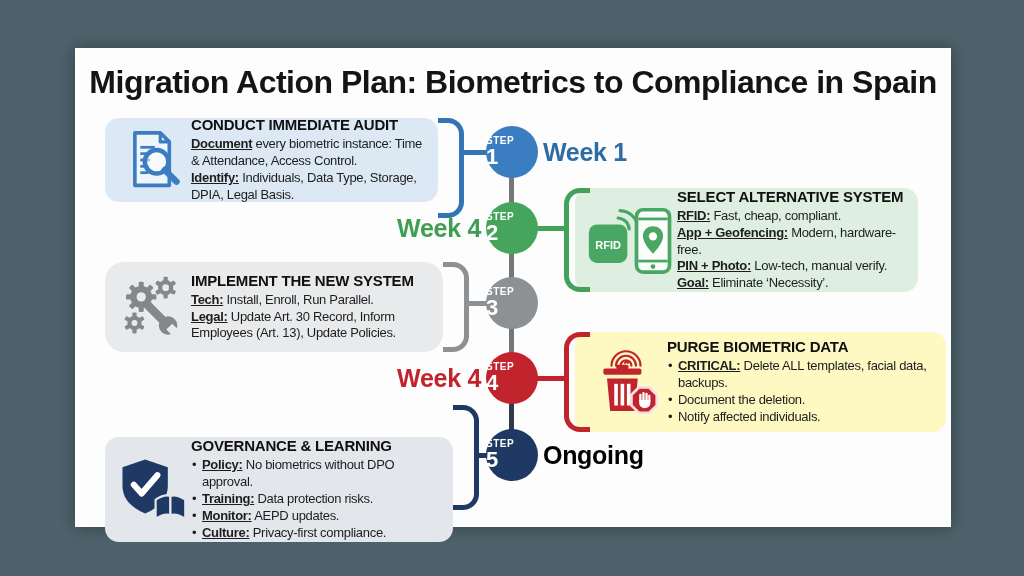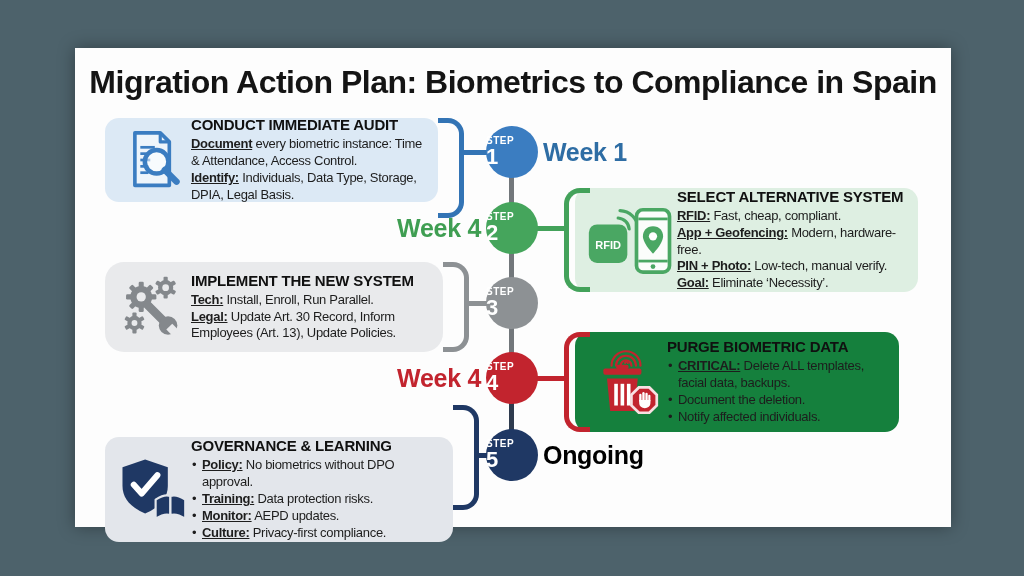--- a/index.html
+++ b/index.html
@@ -161,21 +161,21 @@
       </svg>
     </div>
     <div class="btext">
       <div class="bhead">IMPLEMENT THE NEW SYSTEM</div>
       <div class="bline"><span class="b">Tech:</span><span> Install, Enroll, Run Parallel.</span></div>
       <div class="bline"><span class="b">Legal:</span><span> Update Art. 30 Record, Inform Employees (Art. 13), Update Policies.</span></div>
     </div>
   </div>
   <div class="bracket br-left" style="left:368px;top:214px;width:26px;height:90px;border-color:#8d9194;"></div>
 
-  <div class="box" style="left:500px;top:284px;width:324px;height:100px;background:#15803d;">
+  <div class="box" style="left:500px;top:284px;width:371px;height:100px;background:#fef9c3;">
     <div class="iconwrap" style="width:82px;">
       <svg viewBox="0 0 84 84" width="76" height="76">
         <g fill="none" stroke="#c2242e" stroke-width="2.4" stroke-linecap="round">
           <path d="M26 24 a16 16 0 0 1 32 0"></path>
           <path d="M31 24 a11 11 0 0 1 22 0"></path>
           <path d="M36 24 a6 6 0 0 1 12 0"></path>
           <path d="M41 21 a1.5 1.5 0 0 1 3 0"></path>
         </g>
         <rect x="31" y="23" width="14" height="5" rx="2.5" fill="#c2242e"></rect>
         <rect x="17" y="27" width="42" height="7" rx="2" fill="#c2242e"></rect>

